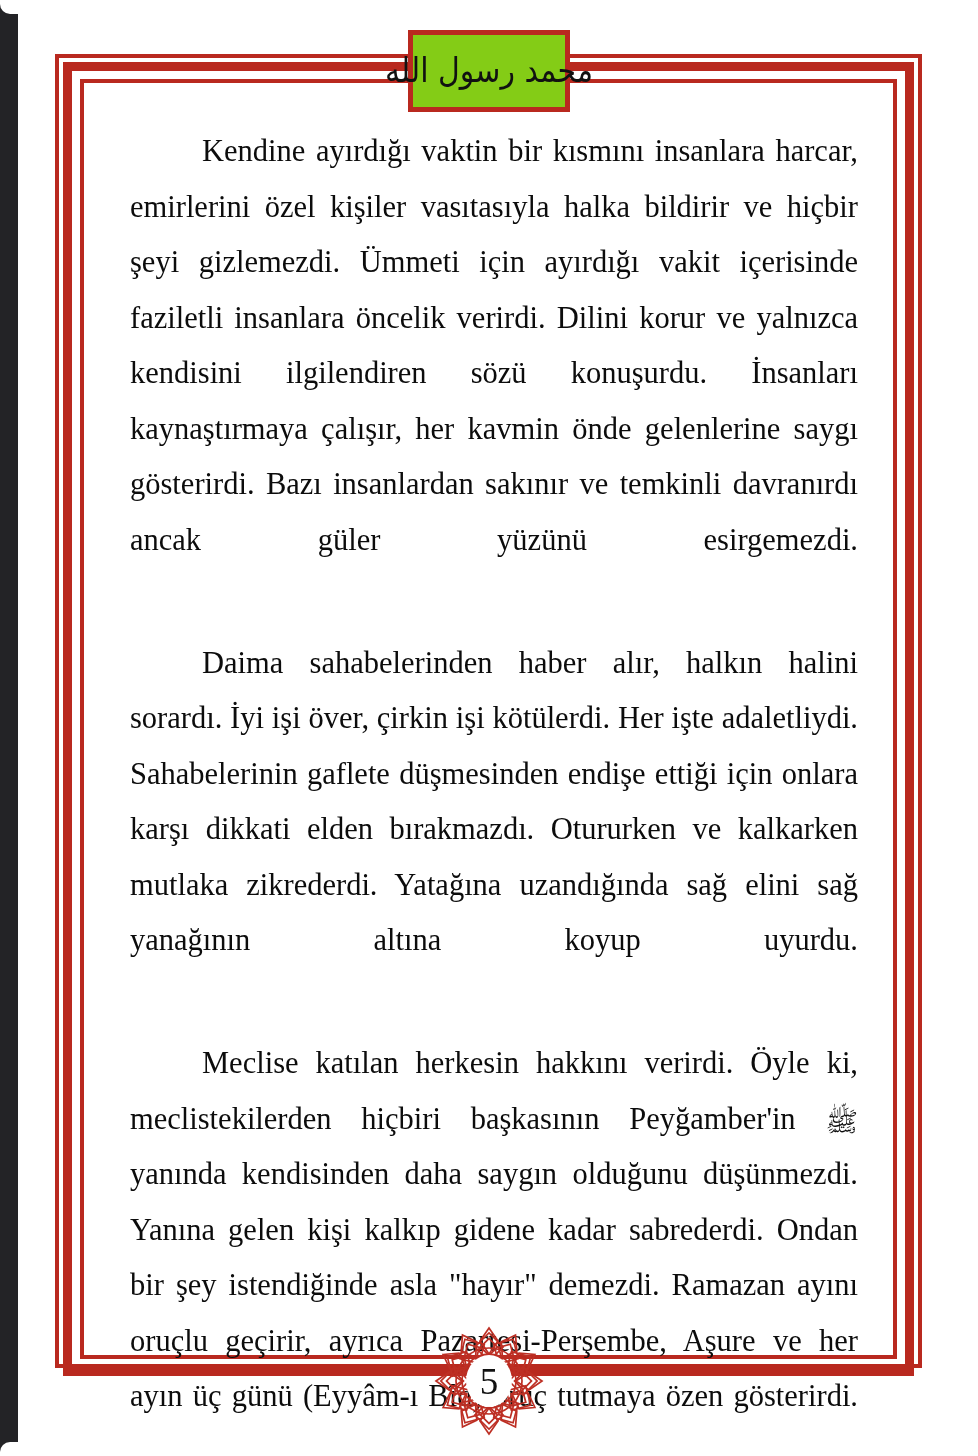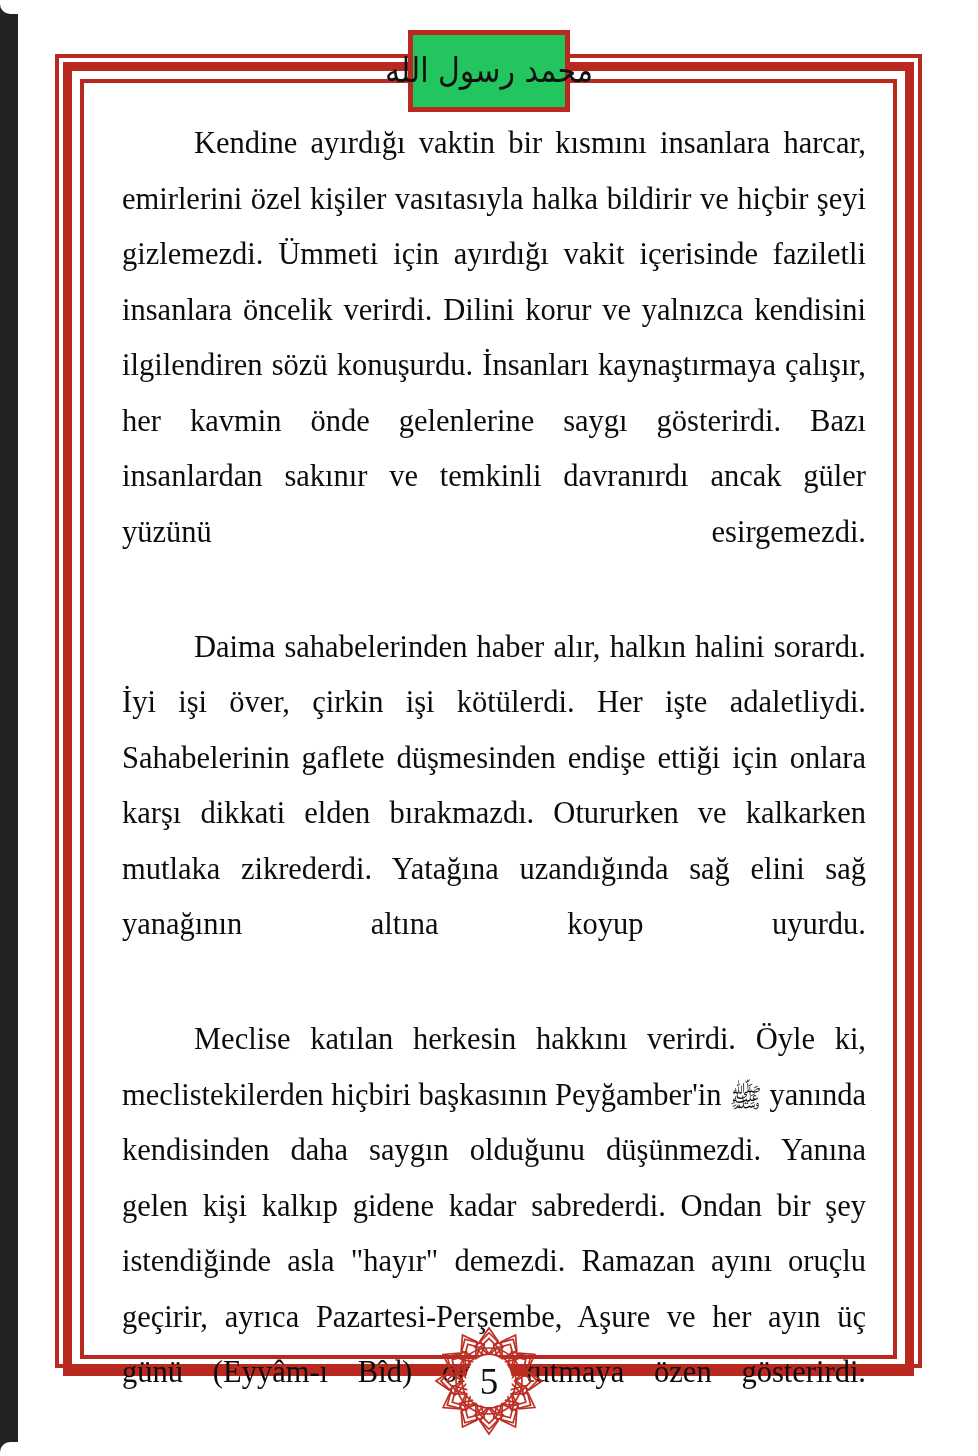--- a/index.html
+++ b/index.html
@@ -73,21 +73,21 @@
   }
 
   
   .calligraphy-box {
     position: absolute;
     left: 50%;
     top: 30px;
     transform: translateX(-50%);
     width: 152px;
     height: 72px;
-    background: #22c55e;
+    background: #84cc16;
     border: 5px solid #b9291f;
     display: flex;
     align-items: center;
     justify-content: center;
     z-index: 6;
   }
   .calligraphy-text {
     font-family: "DejaVu Sans", sans-serif;
     font-size: 30px;
     line-height: 1;
@@ -100,21 +100,21 @@
   
   .content {
     position: absolute;
     left: 118px;
     top: 112px;
     width: 752px;
     z-index: 3;
   }
 
   .para {
-    margin: 4px;
+    margin: 12px;
     text-align: justify;
     text-justify: inter-word;
     font-size: 30.5px;
     line-height: 55.5px;
     color: #0c0c0c;
     text-indent: 72px;
     hyphens: none;
   }
   .para:last-child { text-align: justify; }
 

